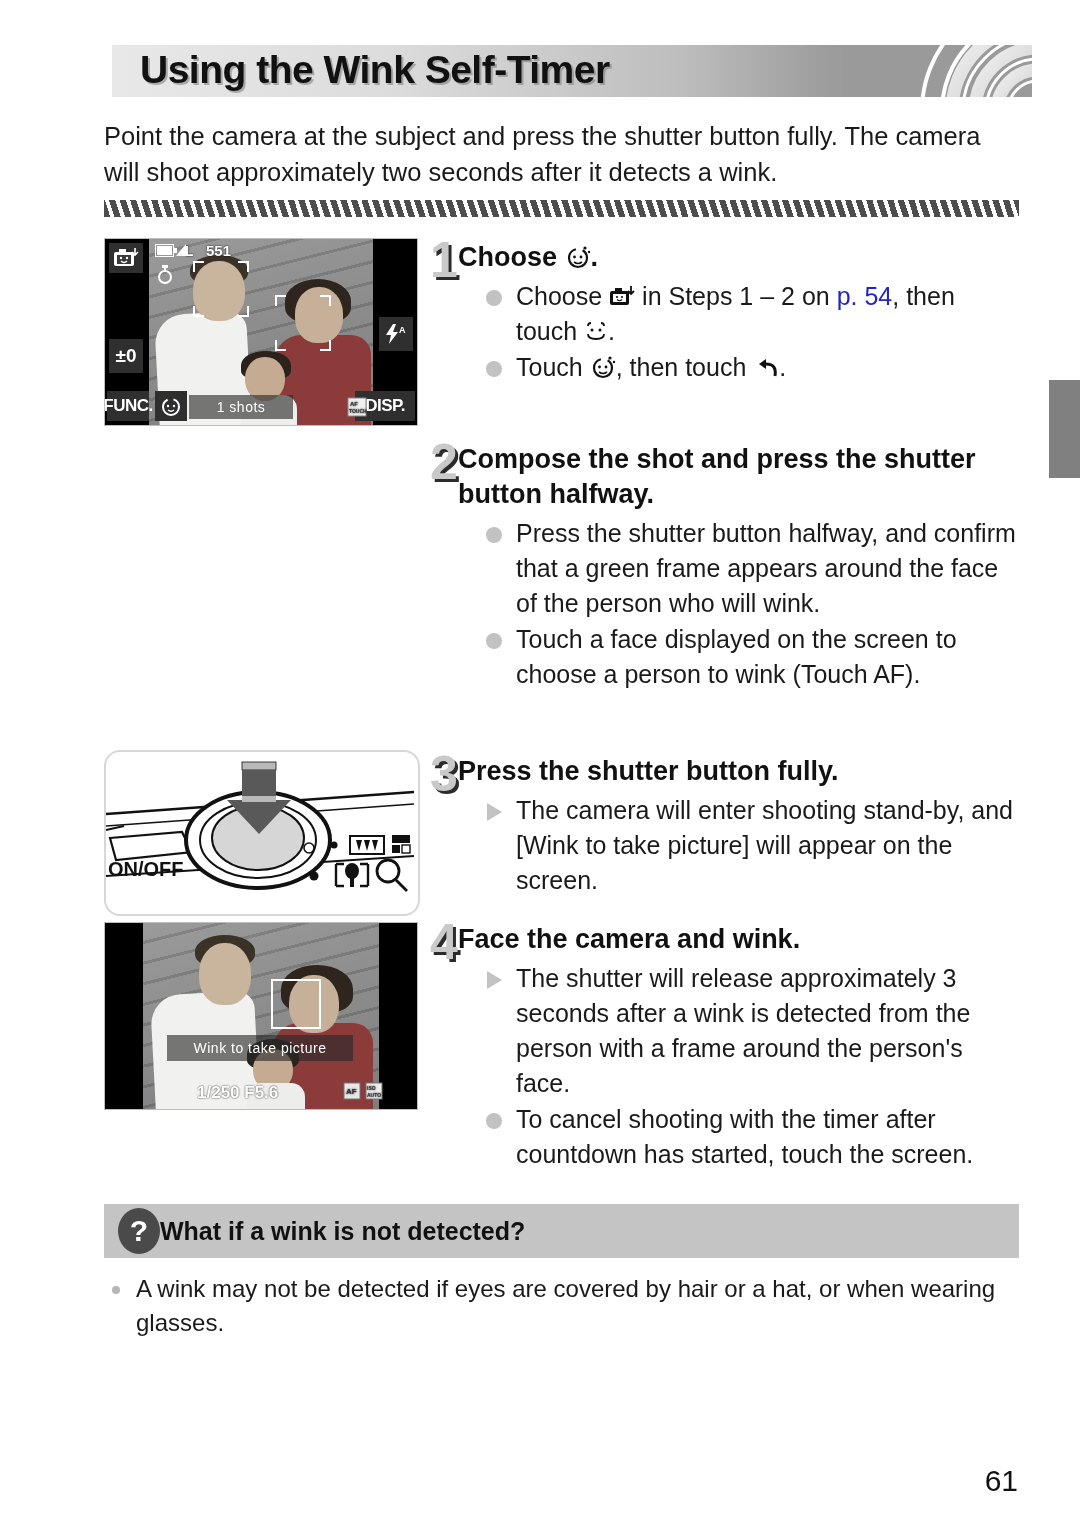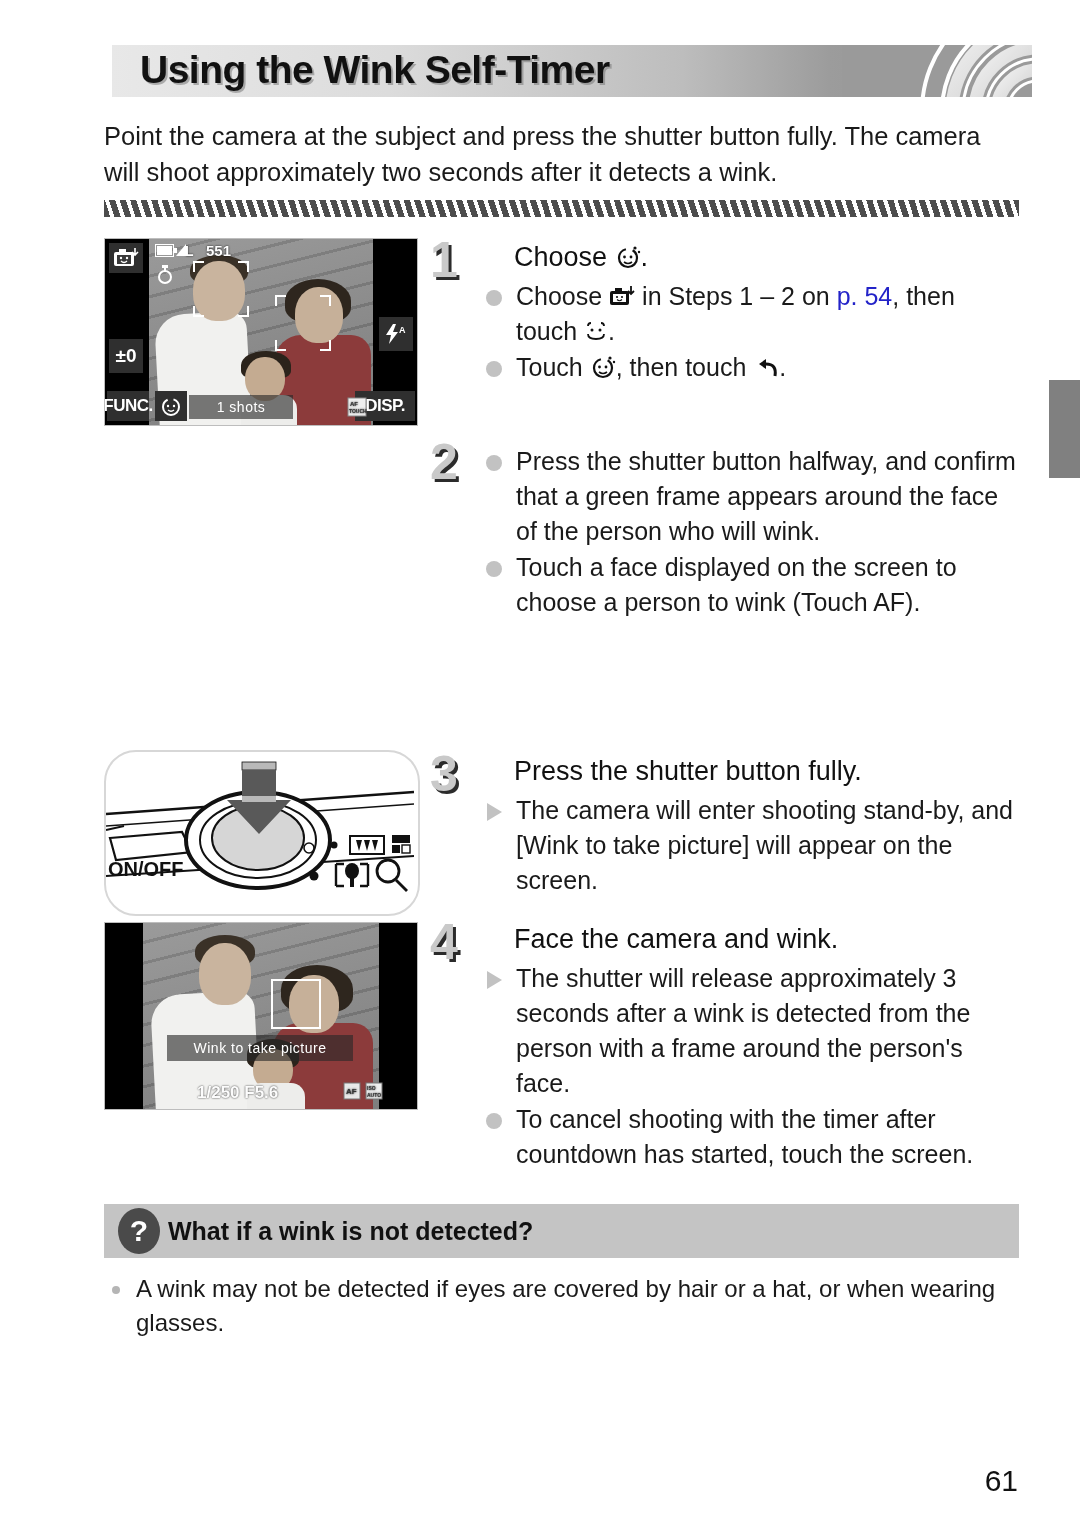--- a/index.html
+++ b/index.html
@@ -88,23 +88,23 @@
     top: 0;
     width: 46px;
     font-size: 50px;
     font-weight: bold;
     line-height: 44px;
     color: #c9c9c9;
     text-shadow: 3px 3px 0 #2b2b2b;
     font-family: "Liberation Sans", sans-serif;
   }
   .step-title {
-    margin-left: 84px;
+    margin-left: 28px;
     font-size: 27px;
-    font-weight: normal;
+    font-weight: bold;
     line-height: 35px;
     color: #111;
     padding-top: 2px;
   }
   .step-body {
     margin-left: 52px;
     margin-top: 4px;
   }
   .bullet-row {
     position: relative;
@@ -296,21 +296,21 @@
     text-align: right;
   }
 
   
   .cam-box {
     position: relative;
     width: 312px;
     height: 162px;
     background: #fff;
     border: 2px solid #d7d7d7;
-    border-radius: 32px;
+    border-radius: 16px;
     overflow: hidden;
   }
 
   
   .qa-bar {
     position: absolute;
     left: 104px;
     top: 1204px;
     width: 915px;
     height: 54px;
@@ -324,21 +324,21 @@
     border-radius: 50%;
     background: #4a4a4a;
     color: #fff;
     font-size: 30px;
     font-weight: bold;
     display: flex;
     align-items: center;
     justify-content: center;
   }
   .qa-title {
-    margin-left: 8px;
+    margin-left: 0;
     font-size: 25px;
     font-weight: bold;
     color: #111;
   }
   .qa-list {
     position: absolute;
     left: 104px;
     top: 1272px;
     width: 915px;
   }
@@ -556,20 +556,21 @@
           <path d="M22 18 q2 -12 -9 -12" stroke="#111" stroke-width="3" fill="none"></path>
           <polygon points="13,1 13,11 6,6" fill="#111"></polygon>
         </svg>
       </span><span>.</span>
     </div>
   </div>
 </div>
 
 <div class="step" style="left:430px; top:440px;">
   <div class="step-num">2</div>
+  <div class="step-title">Compose the shot and press the shutter button halfway.</div>
   <div class="step-body">
     <div class="bullet-row bullet-dot">Press the shutter button halfway, and confirm that a green frame appears around the face of the person who will wink.</div>
     <div class="bullet-row bullet-dot">Touch a face displayed on the screen to choose a person to wink (Touch AF).</div>
   </div>
 </div>
 
 <div class="figure-box" style="left:104px; top:750px;">
   <div class="cam-box">
     <svg width="308" height="158" viewBox="0 0 308 158">
 

